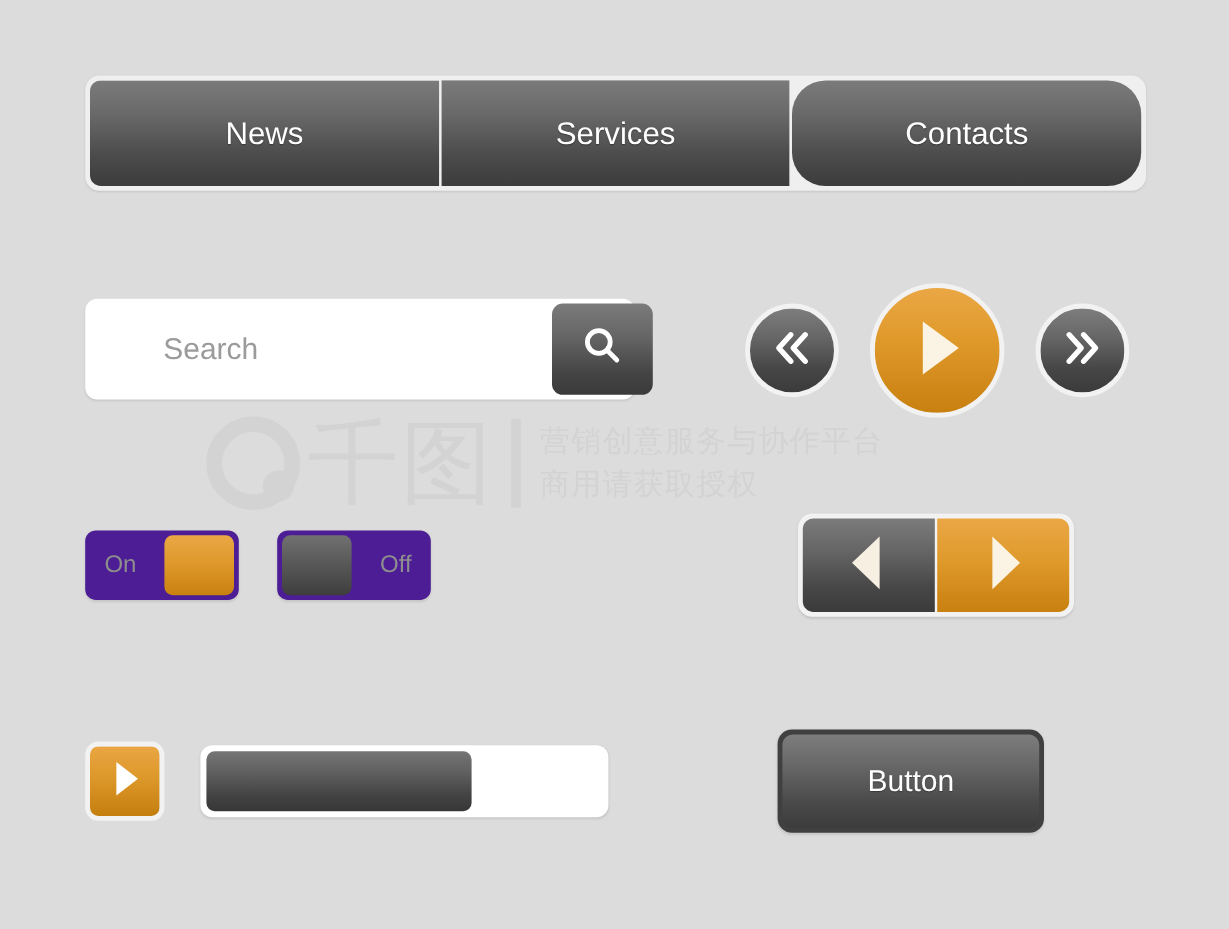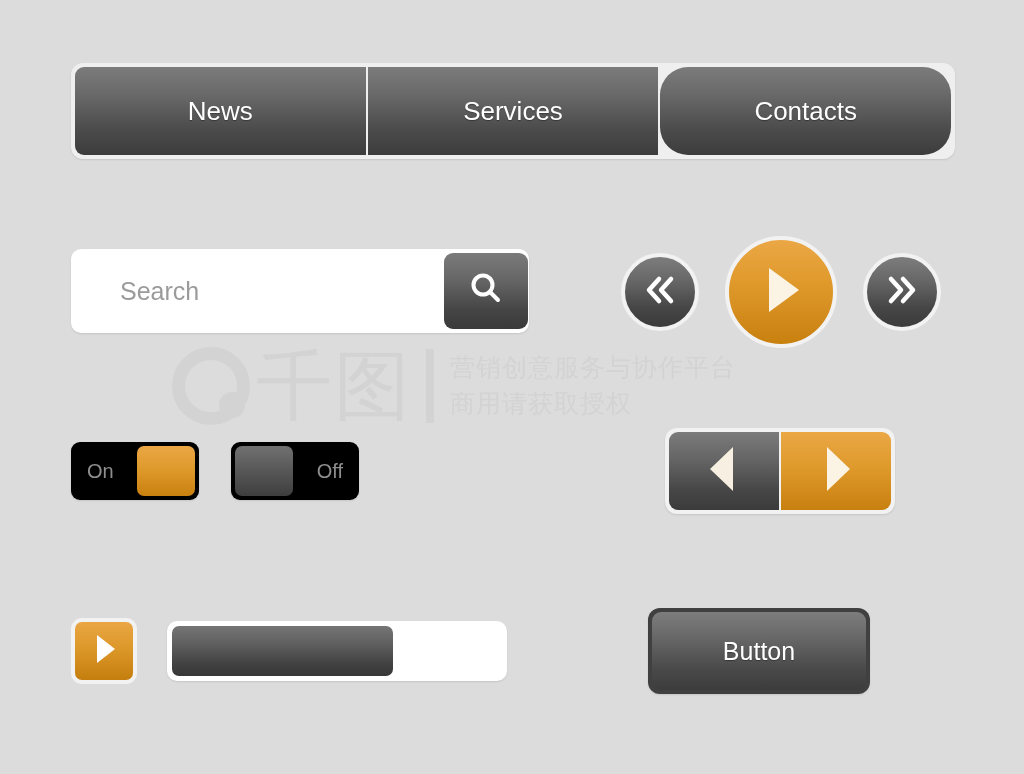--- a/index.html
+++ b/index.html
@@ -125,21 +125,21 @@
     left: 71px;
     top: 249px;
     width: 458px;
     height: 84px;
     background: #ffffff;
     border-radius: 10px;
     display: flex;
     align-items: center;
     box-shadow: 0 1px 2px rgba(0,0,0,0.10);
     box-sizing: border-box;
-    padding: 4px;
+    padding: 20px;
   }
   .search-input {
     flex: 1;
     border: none;
     outline: none;
     background: transparent;
     font-size: 25px;
     color: #8c8c8c;
     padding-left: 45px;
     font-family: "Liberation Sans", sans-serif;
@@ -176,21 +176,21 @@
     background: linear-gradient(to bottom, #eaa745 0%, #e09a2c 40%, #c8800f 100%);
   }
   #prev-circle { left: 621px; top: 253px; width: 78px; height: 78px; }
   #next-circle { left: 863px; top: 253px; width: 78px; height: 78px; }
   #play-circle { left: 725px; top: 236px; width: 112px; height: 112px; }
 
   
   .toggle {
     position: absolute;
     height: 58px;
-    background: #000000;
+    background: #4c1d95;
     border-radius: 9px;
     display: flex;
     align-items: center;
     box-shadow: 0 1px 2px rgba(0,0,0,0.10);
     cursor: pointer;
     box-sizing: border-box;
     padding: 4px;
   }
   #toggle-on { left: 71px; top: 442px; width: 128px; justify-content: space-between; }
   #toggle-off { left: 231px; top: 442px; width: 128px; justify-content: space-between; }

